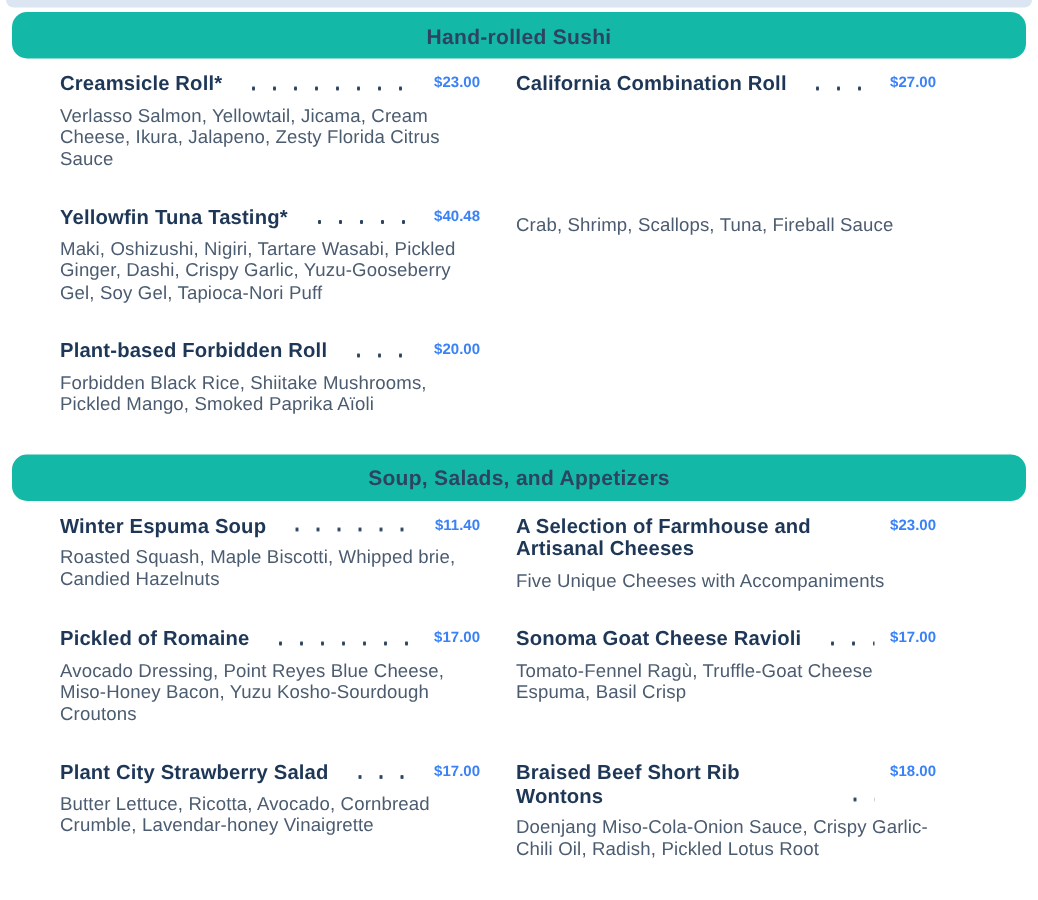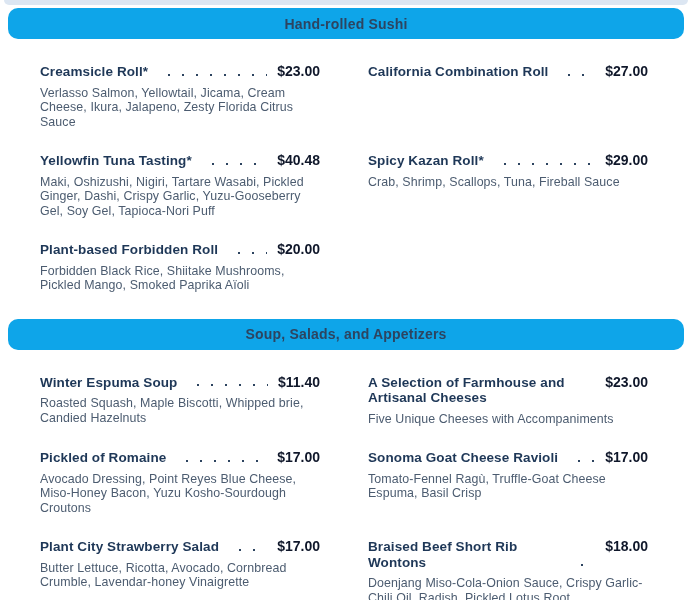--- a/index.html
+++ b/index.html
@@ -10,41 +10,42 @@
     height: 5px;
     margin: 0 4px;
     background: #dce6f2;
     border-radius: 0 0 8px 8px;
   }
 
   .section { }
   .section-band {
     margin: 3px 8px 0 8px;
     height: 31px;
-    background: #0ea5e9;
+    background: #14b8a6;
     border-radius: 10px;
     display: flex;
     align-items: center;
     justify-content: center;
   }
   .section-title {
     font-size: 14px;
     font-weight: bold;
     color: #2d4460;
     letter-spacing: 0.2px;
   }
   .section-2 { margin-top: 26px; }
 
   .items-grid {
-    margin: 25px 44px 0 40px;
+    margin: 9px 44px 0 40px;
     display: grid;
     grid-template-columns: 280px 280px;
     column-gap: 48px;
     row-gap: 24px;
     align-items: start;
+    gap: 24px;
   }
 
   .item { }
   .item-head {
     display: flex;
     align-items: flex-start;
   }
   .item-name {
     font-size: 13.5px;
     line-height: 15.5px;
@@ -57,24 +58,24 @@
     height: 4px;
     align-self: flex-end;
     margin: 0 10px 3px 14px;
     min-width: 20px;
     background-image: radial-gradient(circle, #2d4460 1.15px, rgba(0,0,0,0) 1.35px);
     background-size: 14px 4px;
     background-repeat: repeat-x;
     background-position: left center;
   }
   .item-price {
-    font-size: 14px;
+    font-size: 10px;
     line-height: 15.5px;
     font-weight: bold;
-    color: #0f172a;
+    color: #3b82f6;
     white-space: nowrap;
     margin-left: auto;
   }
   .item-desc {
     margin-top: 6px;
     font-size: 12.4px;
     line-height: 14.5px;
     color: #4c5c70;
     letter-spacing: 0.1px;
   }
@@ -110,25 +111,20 @@
     <div class="item">
       <div class="item-head">
         <span class="item-name">Yellowfin Tuna Tasting*</span>
         <span class="leader"></span>
         <span class="item-price">$40.48</span>
       </div>
       <div class="item-desc">Maki, Oshizushi, Nigiri, Tartare Wasabi, Pickled Ginger, Dashi, Crispy Garlic, Yuzu-Gooseberry Gel, Soy Gel, Tapioca-Nori Puff</div>
     </div>
 
     <div class="item">
-      <div class="item-head">
-        <span class="item-name">Spicy Kazan Roll*</span>
-        <span class="leader"></span>
-        <span class="item-price">$29.00</span>
-      </div>
       <div class="item-desc">Crab, Shrimp, Scallops, Tuna, Fireball Sauce</div>
     </div>
 
     <div class="item">
       <div class="item-head">
         <span class="item-name">Plant-based Forbidden Roll</span>
         <span class="leader"></span>
         <span class="item-price">$20.00</span>
       </div>
       <div class="item-desc">Forbidden Black Rice, Shiitake Mushrooms, Pickled Mango, Smoked Paprika Aïoli</div>

